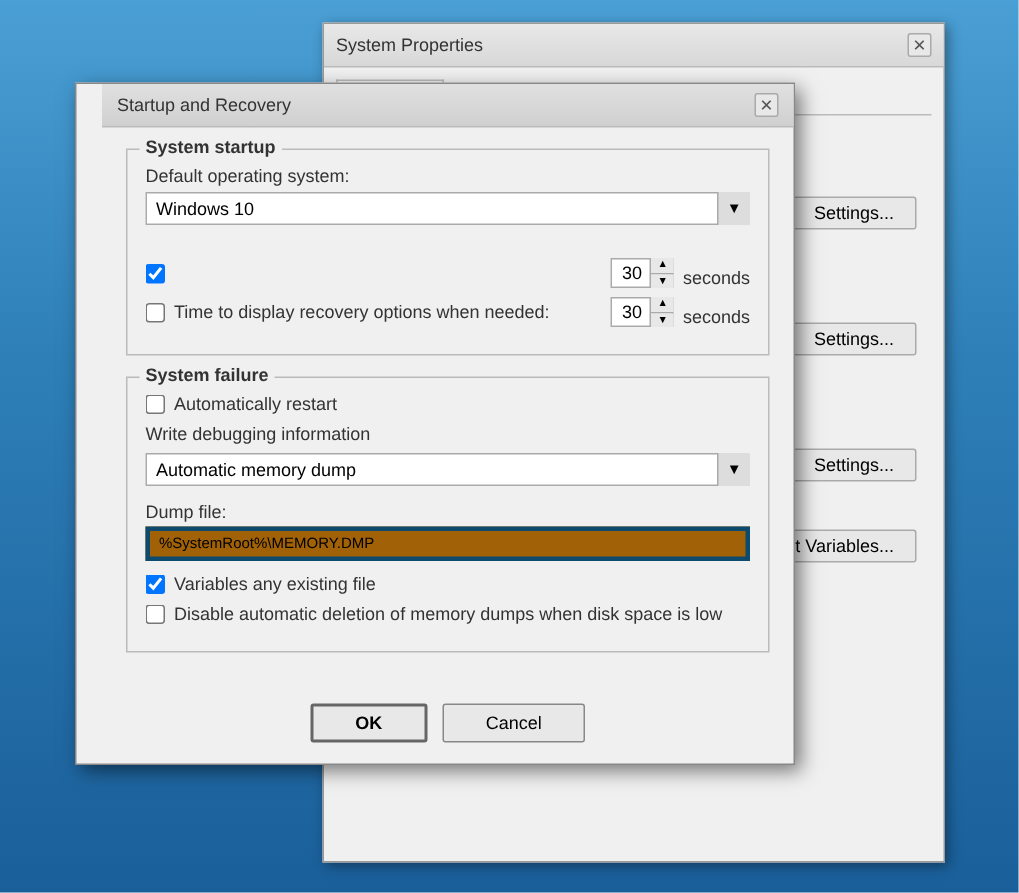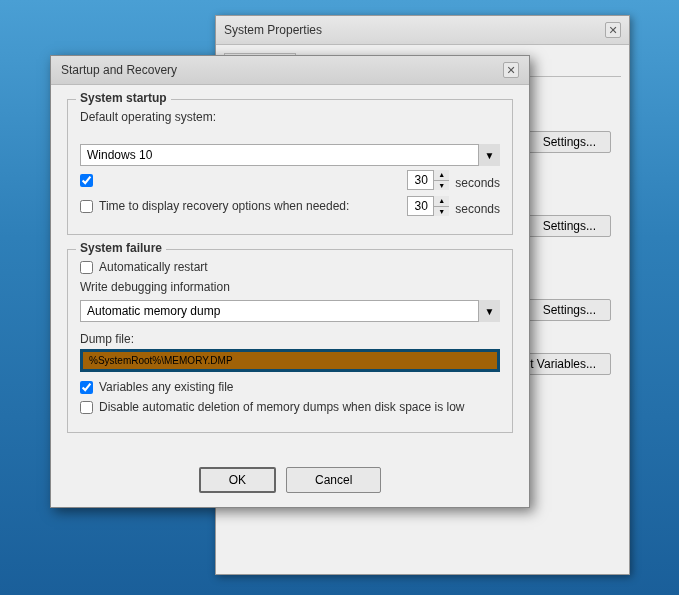--- a/index.html
+++ b/index.html
@@ -94,20 +94,21 @@
 
     
     .dialog {
       position: absolute;
       top: 55px;
       left: 50px;
       width: 480px;
       background: #f0f0f0;
       border: 1px solid #888;
       box-shadow: 4px 4px 12px rgba(0,0,0,0.5);
+      padding-left: 17px;
     }
     .dialog-titlebar {
       background: linear-gradient(180deg, #e0e0e0 0%, #d0d0d0 100%);
       padding: 6px 10px;
       display: flex;
       align-items: center;
       justify-content: space-between;
       border-bottom: 1px solid #bbb;
     }
     .dialog-title {
@@ -147,26 +148,26 @@
       padding: 0 4px;
       font-size: 12px;
       font-weight: bold;
       color: #333;
     }
 
     
     .form-label {
       font-size: 12px;
       color: #333;
-      margin-bottom: 20px;
+      margin-bottom: 4px;
       display: block;
     }
     .select-wrap {
       position: relative;
-      margin-bottom: 4px;
+      margin-bottom: 22px;
     }
     .select-wrap select {
       width: 100%;
       padding: 3px 24px 3px 6px;
       border: 1px solid #aaa;
       background: white;
       font-size: 12px;
       appearance: none;
       -webkit-appearance: none;
       cursor: pointer;
@@ -272,20 +273,21 @@
       padding: 4px 28px;
       border: 1px solid #888;
       background: #e8e8e8;
       font-size: 12px;
       cursor: pointer;
       border-radius: 2px;
     }
     .dialog-btn.primary {
       background: #e8e8e8;
       border: 2px solid #666;
+      font-weight: bold;
     }
   </style>
 </head>
 <body>
 
 <div class="system-props-window">
   <div class="sys-titlebar">
     <span>System Properties</span>
     <div class="sys-titlebar-close">✕</div>
   </div>

